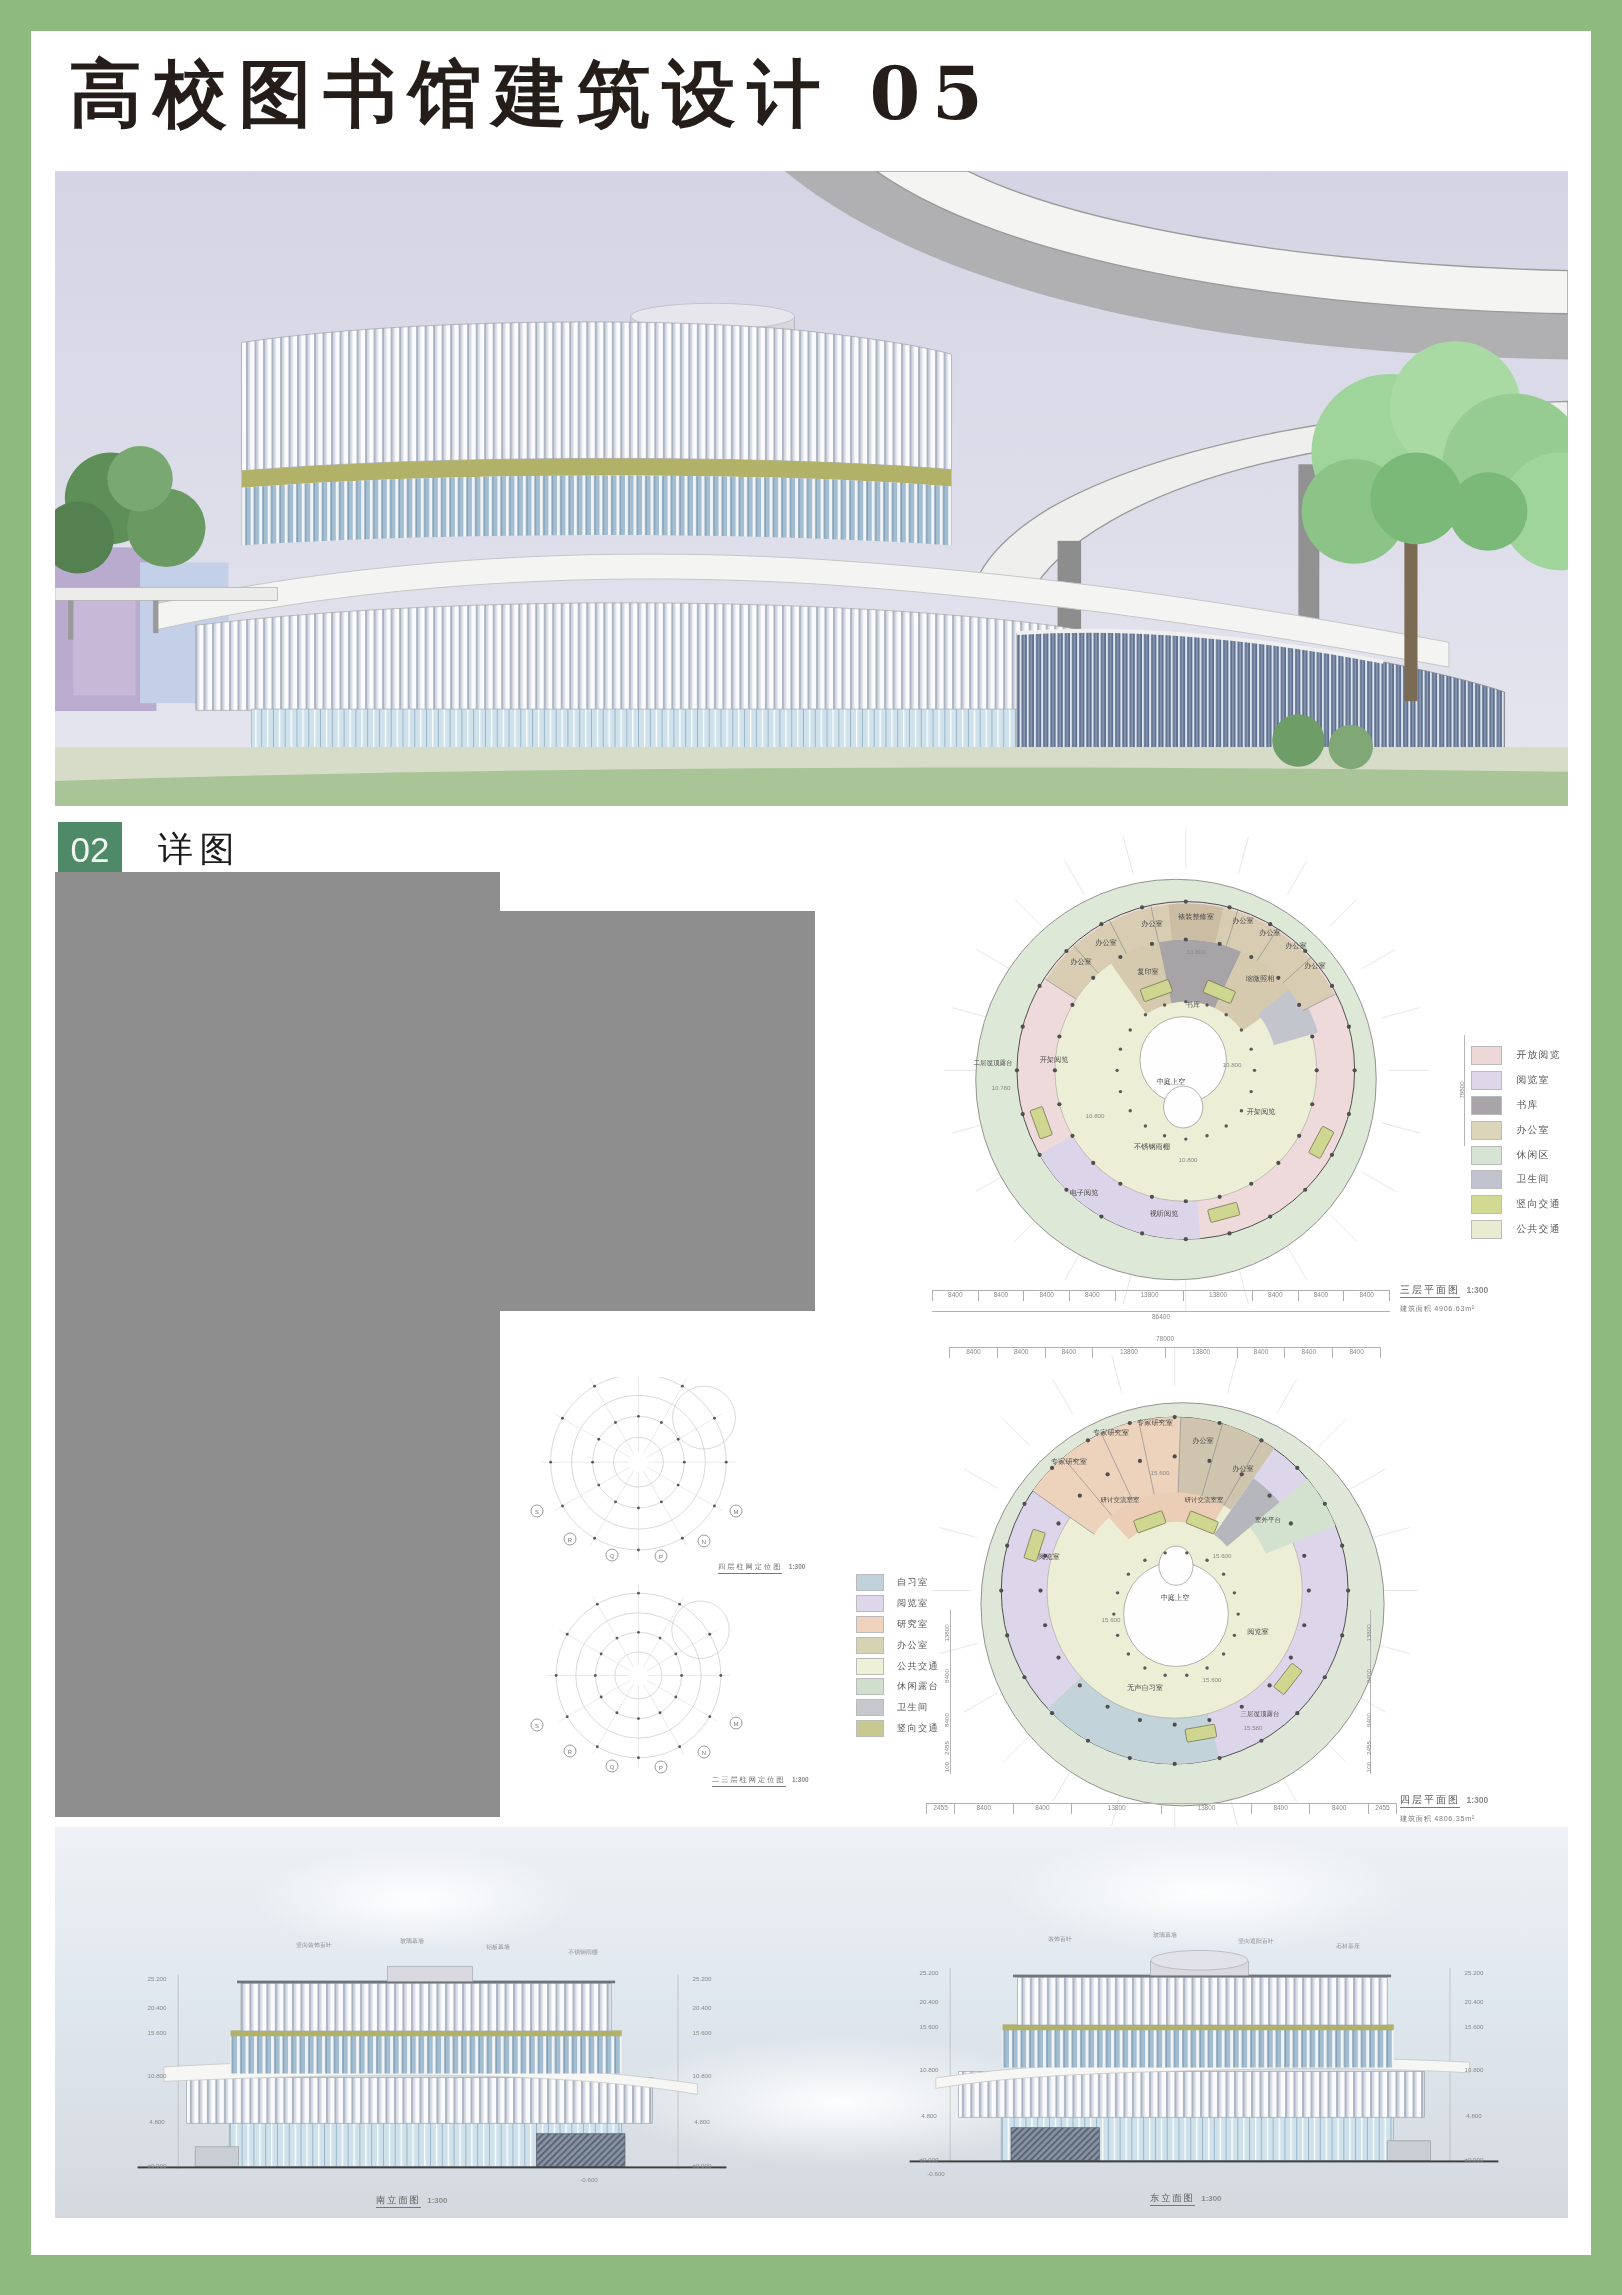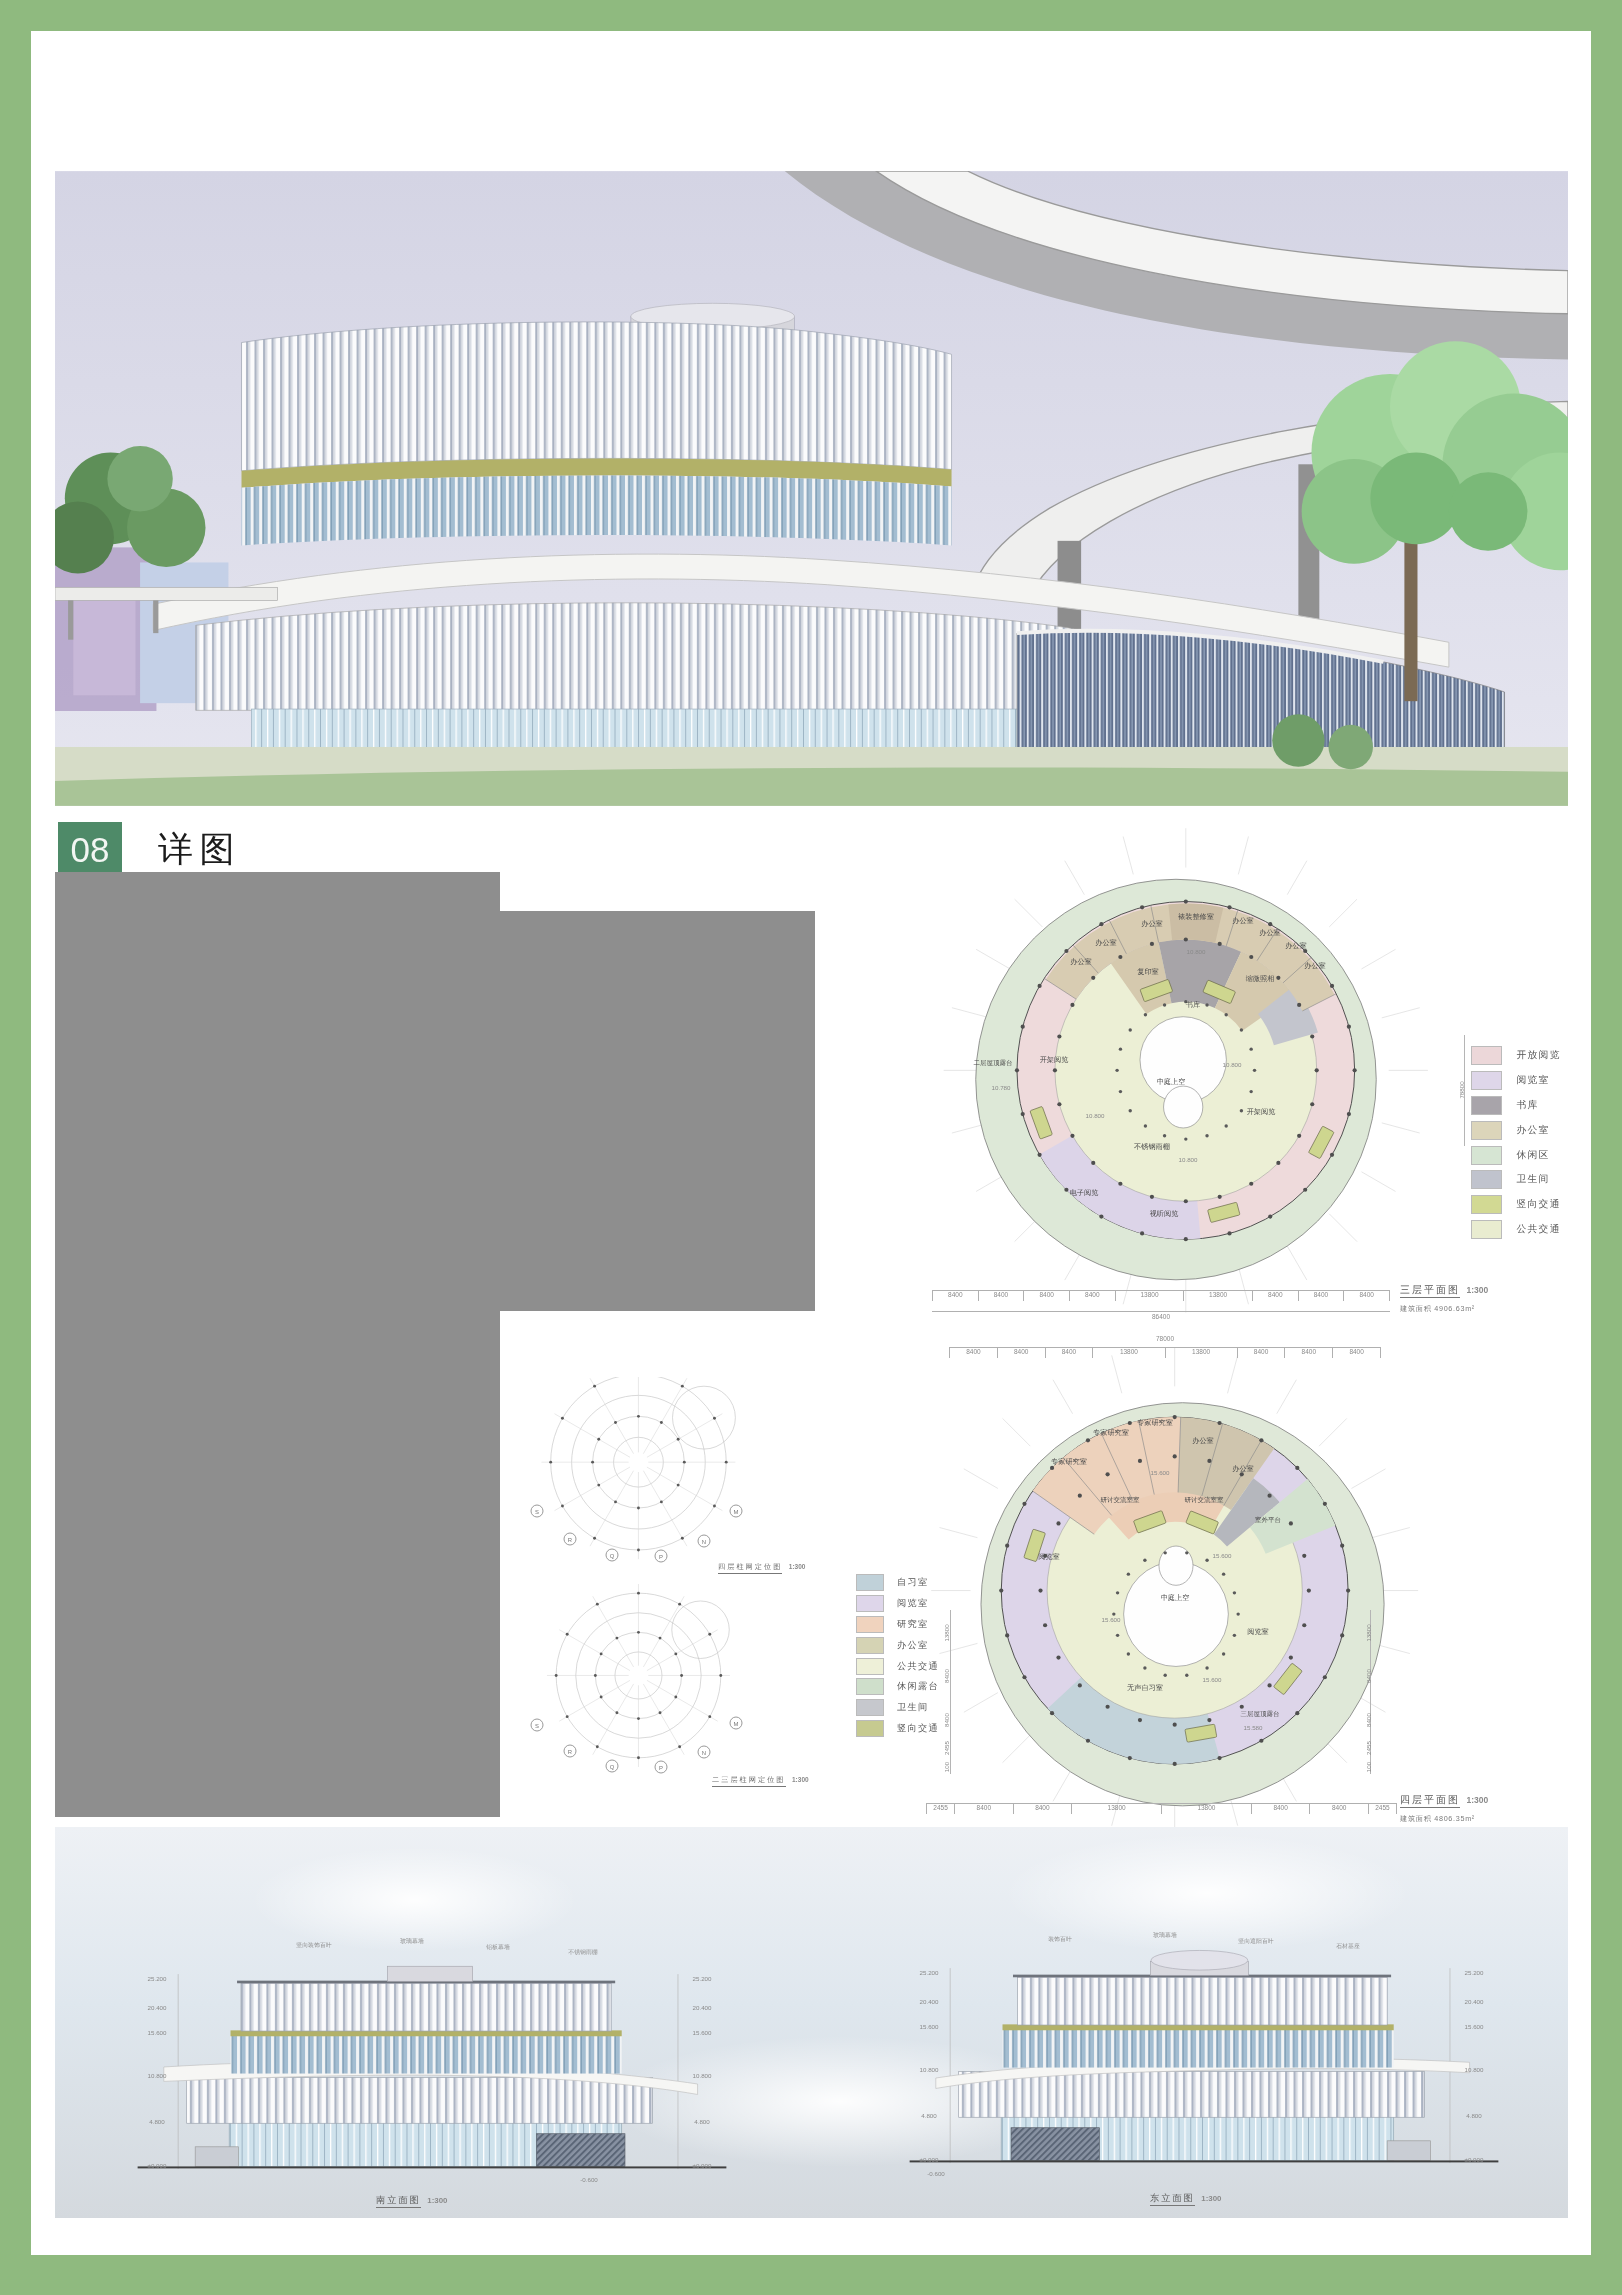--- a/index.html
+++ b/index.html
@@ -109,20 +109,21 @@
 </defs>
 </svg>
 
 <div id="board">
 
   <div class="frame top"></div>
   <div class="frame left"></div>
   <div class="frame right"></div>
   <div class="frame bottom"></div>
 
+  <div id="page-title">高校图书馆建筑设计 05</div>
 
   <div id="hero">
     <svg viewBox="0 0 2312 970" width="1513" height="635">
       <rect width="2312" height="970" fill="url(#skyG)"></rect>
 
       <rect x="0" y="575" width="155" height="250" fill="#b5a5ca" opacity="0.9"></rect>
       <rect x="130" y="598" width="135" height="215" fill="#c4d0e7"></rect>
       <rect x="28" y="636" width="95" height="165" fill="#cbbbdb" opacity="0.8"></rect>
 
       <path d="M1115,0 C1340,185 1760,278 2312,288 L2312,218 C1830,208 1440,130 1255,0 Z" fill="#b0b0b3"></path>
@@ -167,21 +168,21 @@
       <circle cx="170" cy="545" r="60" fill="#6a9a62"></circle>
       <circle cx="35" cy="560" r="55" fill="#55804f"></circle>
       <circle cx="130" cy="470" r="50" fill="#79a873"></circle>
 
       <circle cx="1900" cy="870" r="40" fill="#6f9d68"></circle>
       <circle cx="1980" cy="880" r="34" fill="#7fa876"></circle>
     </svg>
   </div>
 
   <div id="section-num">
-    <span>08</span>
+    <span>02</span>
   </div>
   <div id="section-title">详图</div>
 
   <div class="ph" style="left:55px;top:872px;width:445px;height:945px;"></div>
   <div class="ph" style="left:500px;top:911px;width:315px;height:400px;"></div>
 
   <div class="planwrap" style="left:890px;top:823px;">
     <svg class="plan-svg" viewBox="0 0 900 790" width="589" height="517">
       <g stroke="#d8d8d8" stroke-width="1">
           <line x1="762" y1="378" x2="822" y2="378"></line>

